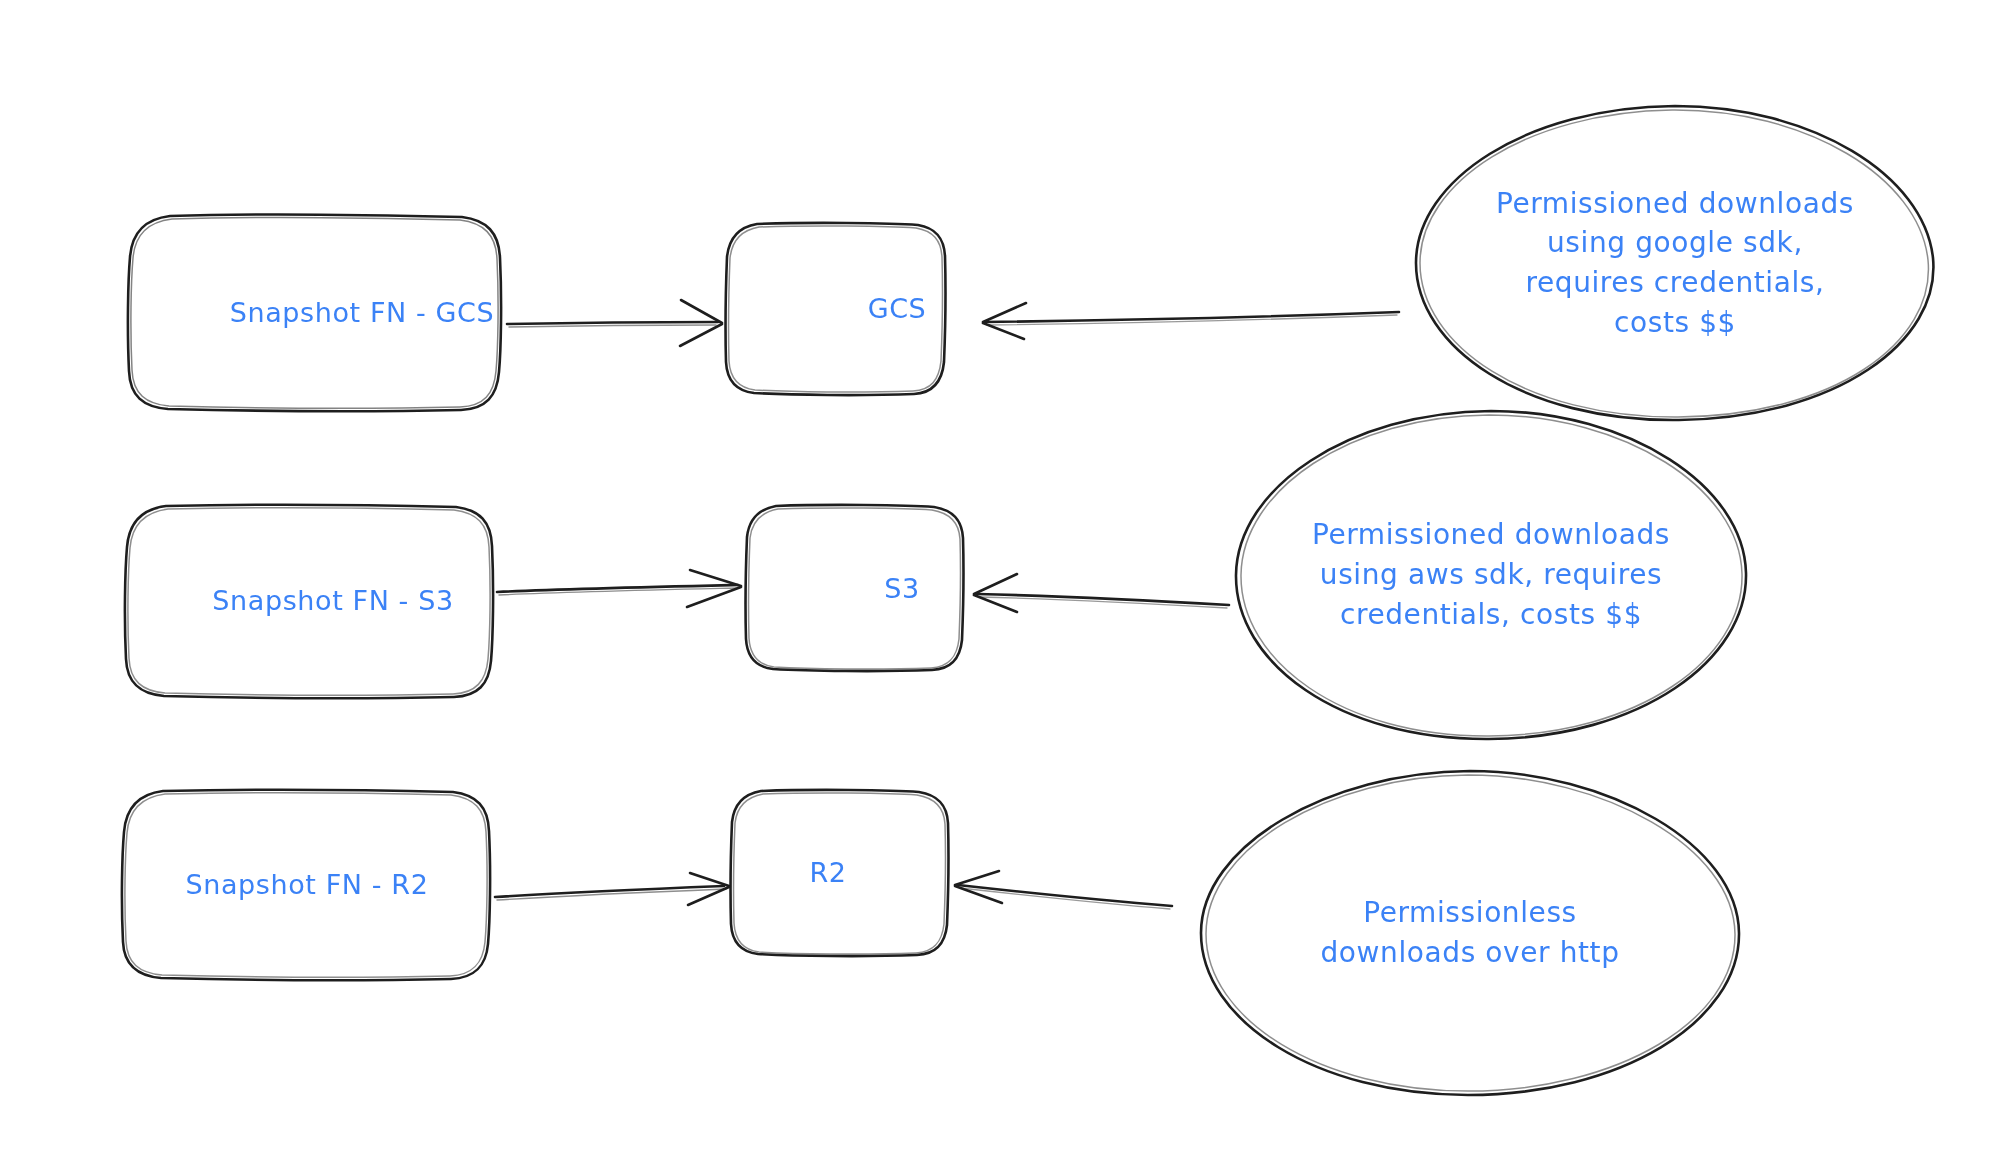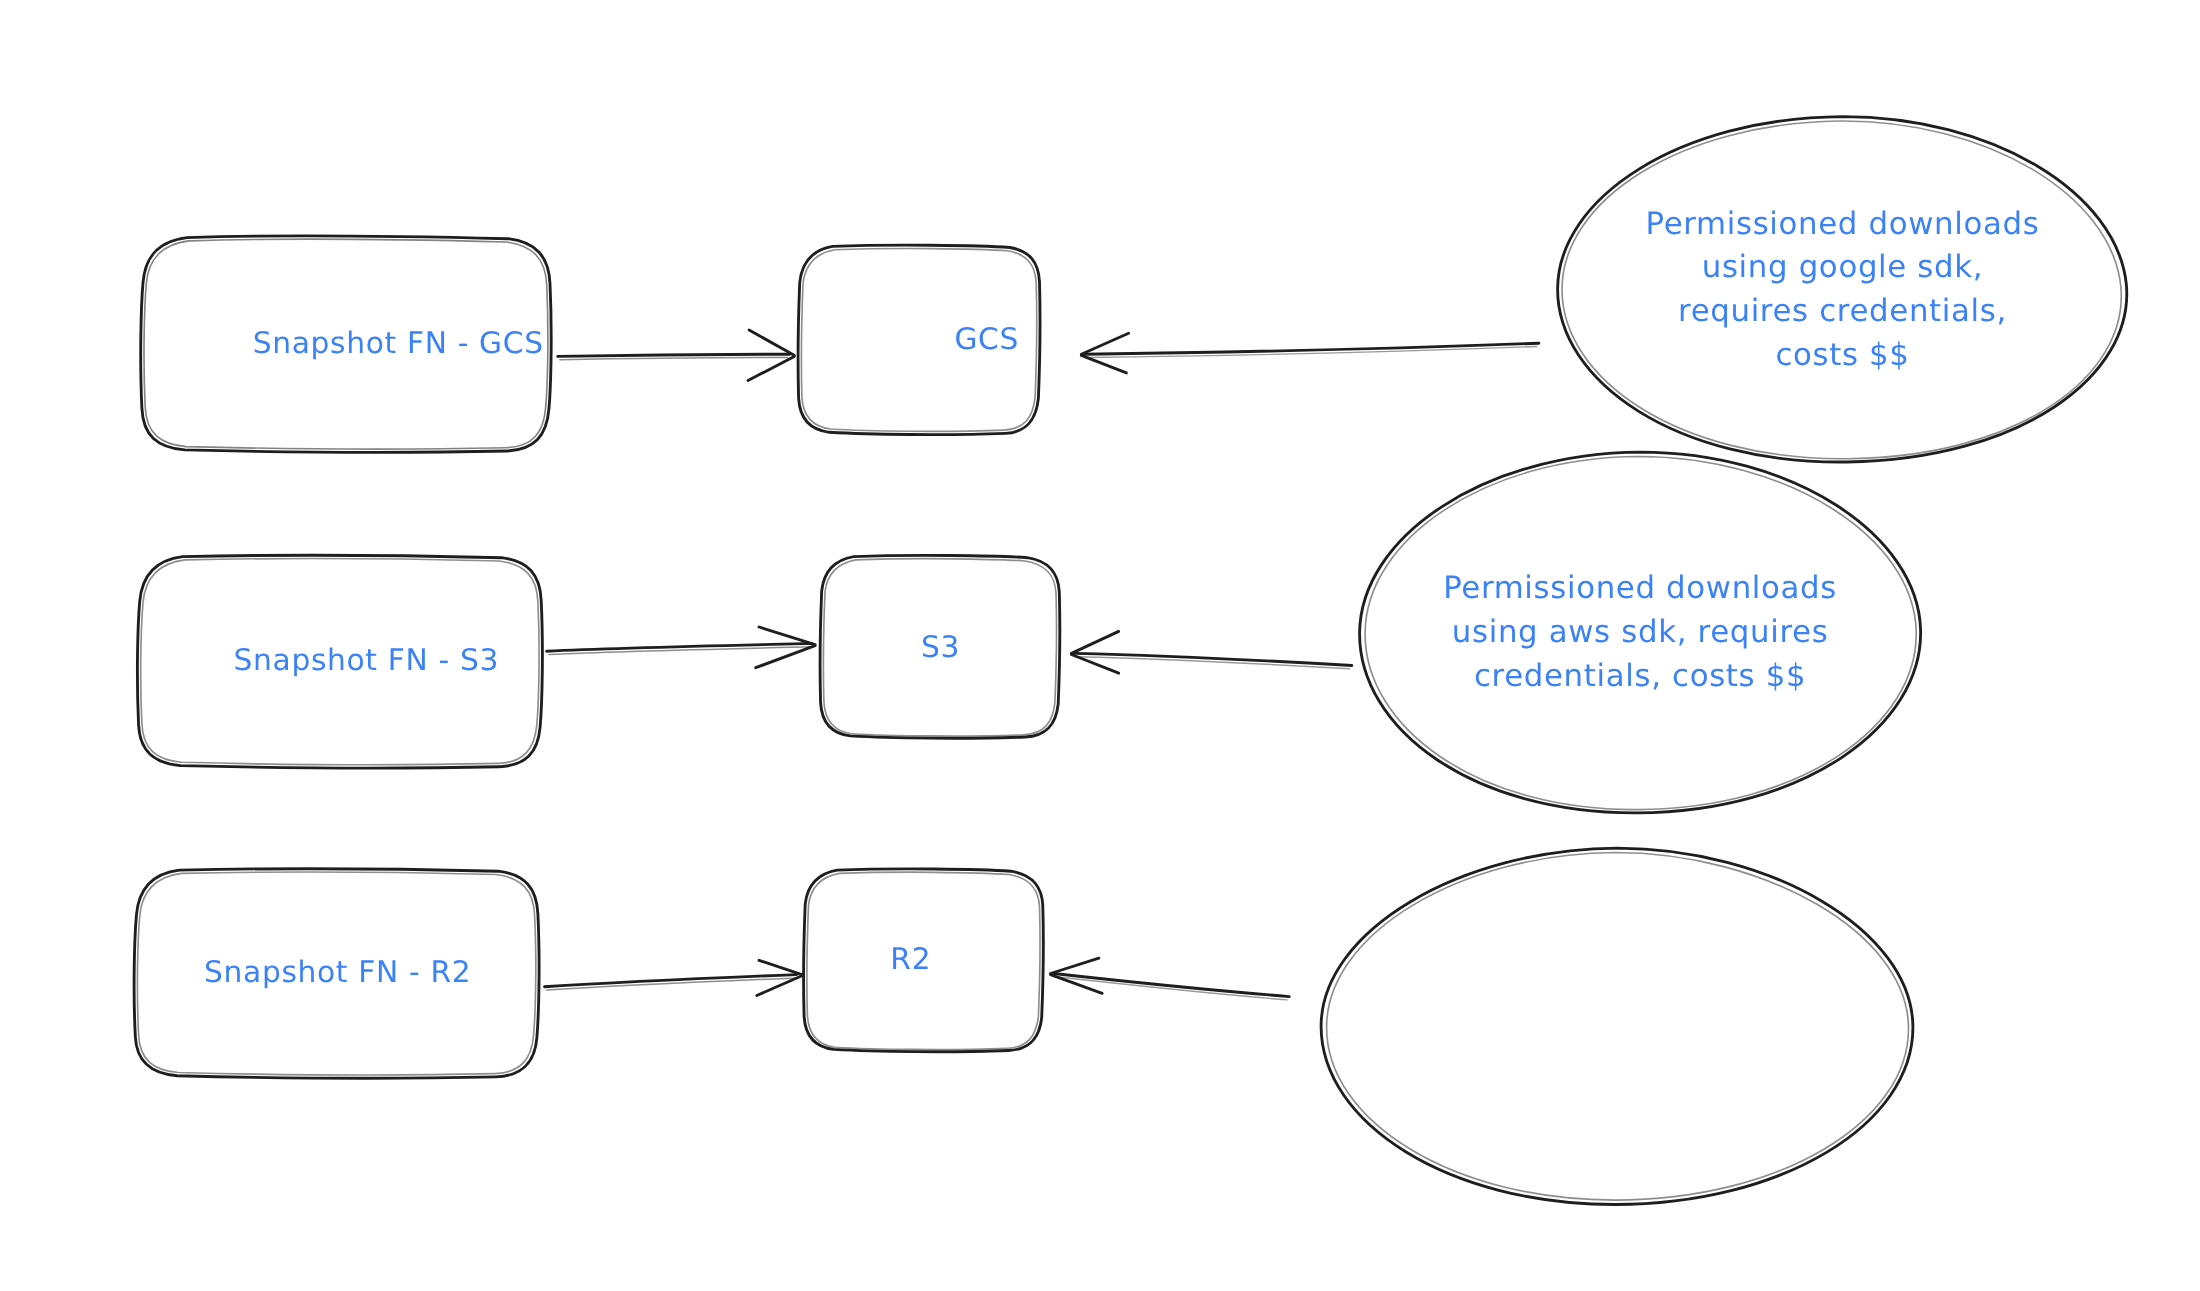--- a/index.html
+++ b/index.html
@@ -39,21 +39,21 @@
     letter-spacing: 0.6px;
     white-space: pre-line;
     pointer-events: none;
   }
   .node-label { font-size: 27px; line-height: 1.25; }
   .note-label { font-size: 28px; line-height: 1.42; }
   .r1-src { left: 128px;  top: 215px; width: 372px; height: 196px; margin-left: 48px; }
   .r2-src { left: 125px;  top: 505px; width: 368px; height: 192px; padding-left: 24px; }
   .r3-src { left: 122px;  top: 790px; width: 370px; height: 190px; }
   .r1-dst { left: 725px;  top: 223px; width: 248px; height: 172px; margin-left: 48px; }
-  .r2-dst { left: 745px;  top: 505px; width: 220px; height: 167px; }
+  .r2-dst { left: 745px;  top: 505px; width: 220px; height: 167px; padding-left: 47px; }
   .r3-dst { left: 732px;  top: 790px; width: 192px; height: 166px; }
   .note1 { left: 1415px; top: 105px; width: 520px; height: 316px; }
   .note2 { left: 1235px; top: 410px; width: 512px; height: 330px; }
   .note3 { left: 1200px; top: 770px; width: 540px; height: 326px; }
 </style>
 </head>
 <body>
 
 <div id="canvas">
 
@@ -200,14 +200,16 @@
 costs $$</div>
 
   <div class="node-label r2-src">Snapshot FN - S3</div>
   <div class="node-label r2-dst">S3</div>
   <div class="note-label note2">Permissioned downloads
 using aws sdk, requires
 credentials, costs $$</div>
 
   <div class="node-label r3-src">Snapshot FN - R2</div>
   <div class="node-label r3-dst">R2</div>
+  <div class="note-label note3">Permissionless
+downloads over http</div>
 
 </div>
 
 </body></html>

